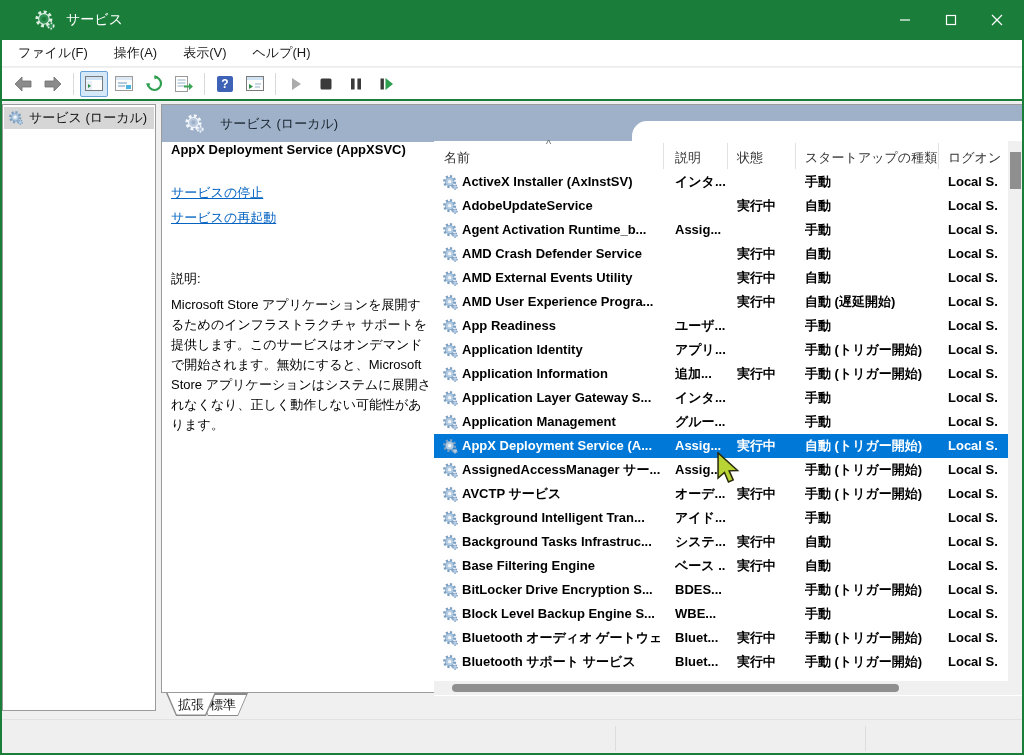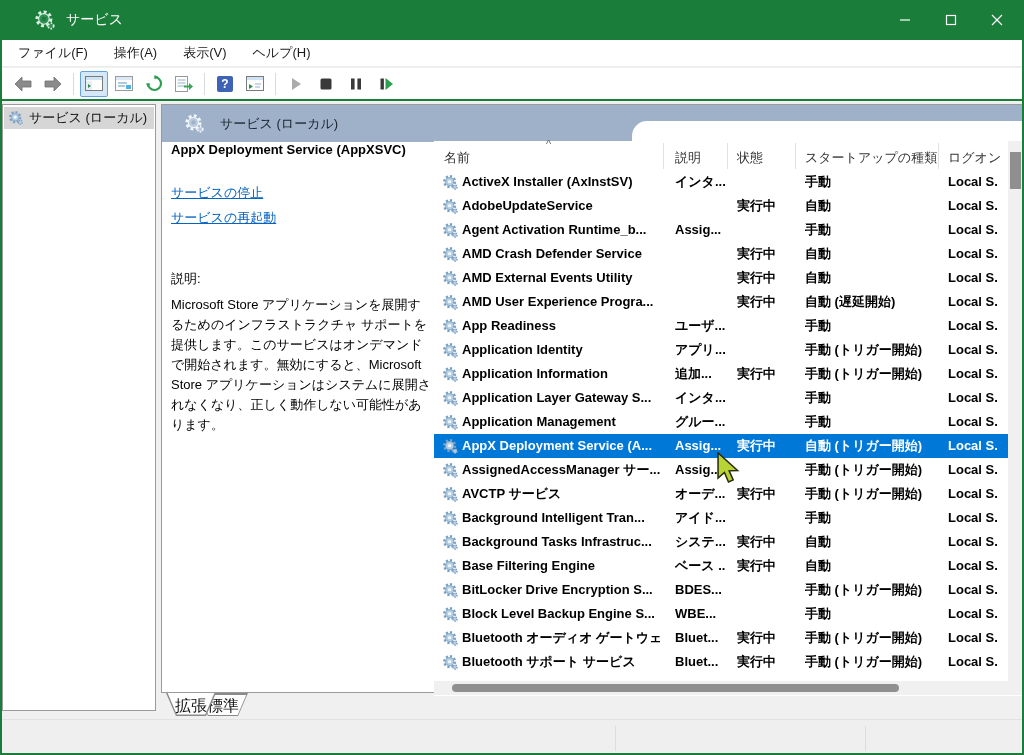--- a/index.html
+++ b/index.html
@@ -64,21 +64,21 @@
   .hscroll{position:absolute;left:0;bottom:1px;width:574px;height:14px;background:#f0f0f0;}
   .hthumb{position:absolute;left:18px;top:3px;width:447px;height:8px;background:#8f8f8f;border-radius:4px;}
   .scroll-corner{position:absolute;right:0;bottom:1px;width:15px;height:14px;background:#f0f0f0;}
   
   .tabs{position:absolute;left:160px;top:693px;height:24px;}
   .tab{position:absolute;top:0;width:50px;height:23px;}
   .tab .shape{position:absolute;left:0;top:0;width:50px;height:23px;background:#8a8a8a;
               clip-path:polygon(0px 0px,50px 0px,40px 23px,10px 23px);}
   .tab .inner{position:absolute;left:0;top:0;width:50px;height:21.5px;background:#ffffff;
               clip-path:polygon(1.6px 0px,48.4px 0px,39.2px 21.5px,10.8px 21.5px);}
-  .tab .lbl{position:absolute;left:0;top:3px;width:50px;text-align:center;font-size:16px;color:#111;}
+  .tab .lbl{position:absolute;left:0;top:3px;width:50px;text-align:center;font-size:13px;color:#111;}
   .tab-ext{left:4px;z-index:2;}
   .tab-std{left:36px;z-index:1;}
   
   .statusbar{position:absolute;left:0;top:719px;width:1020px;height:34px;background:#efefef;border-top:1px solid #e2e2e2;}
   .sb-sep{position:absolute;top:6px;height:25px;width:1px;background:#dddddd;}
   
   .cursor{position:absolute;left:714px;top:452px;z-index:50;}
   .gear{display:inline-block;}
 </style>
 </head>

